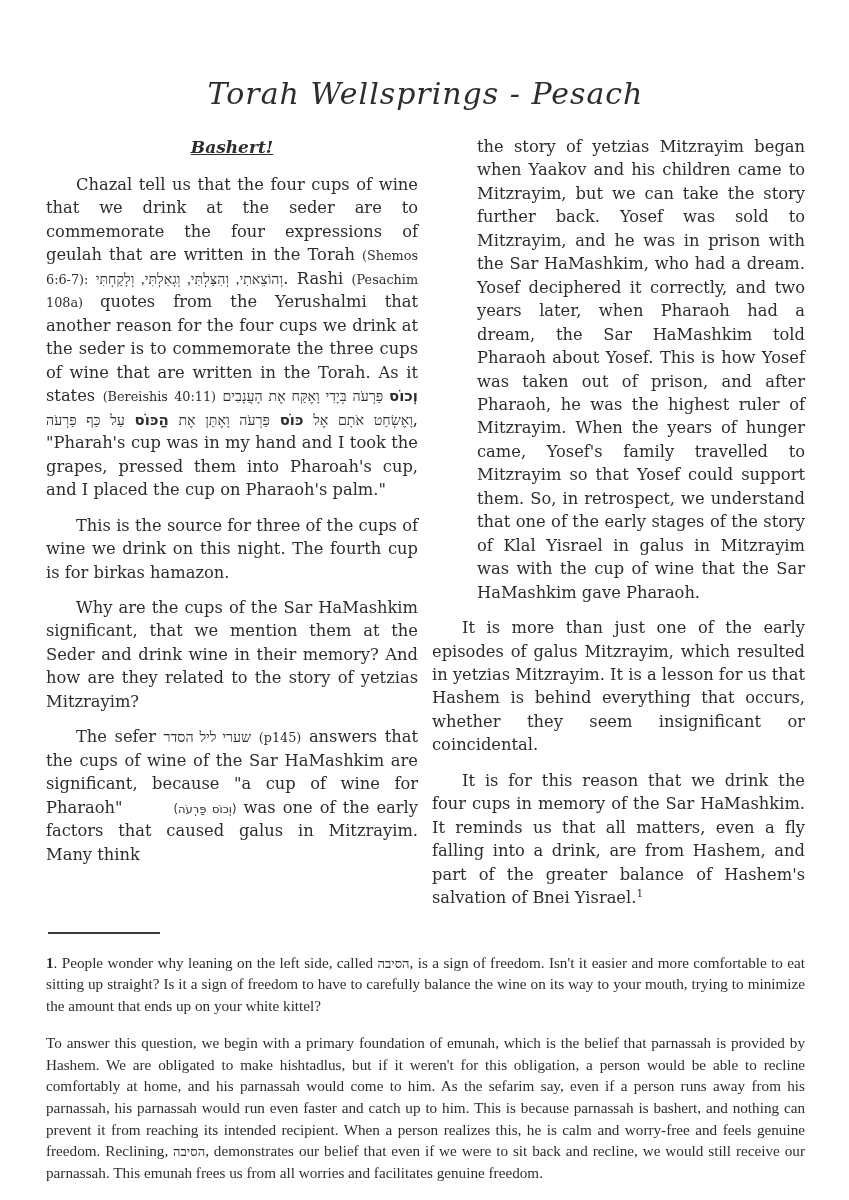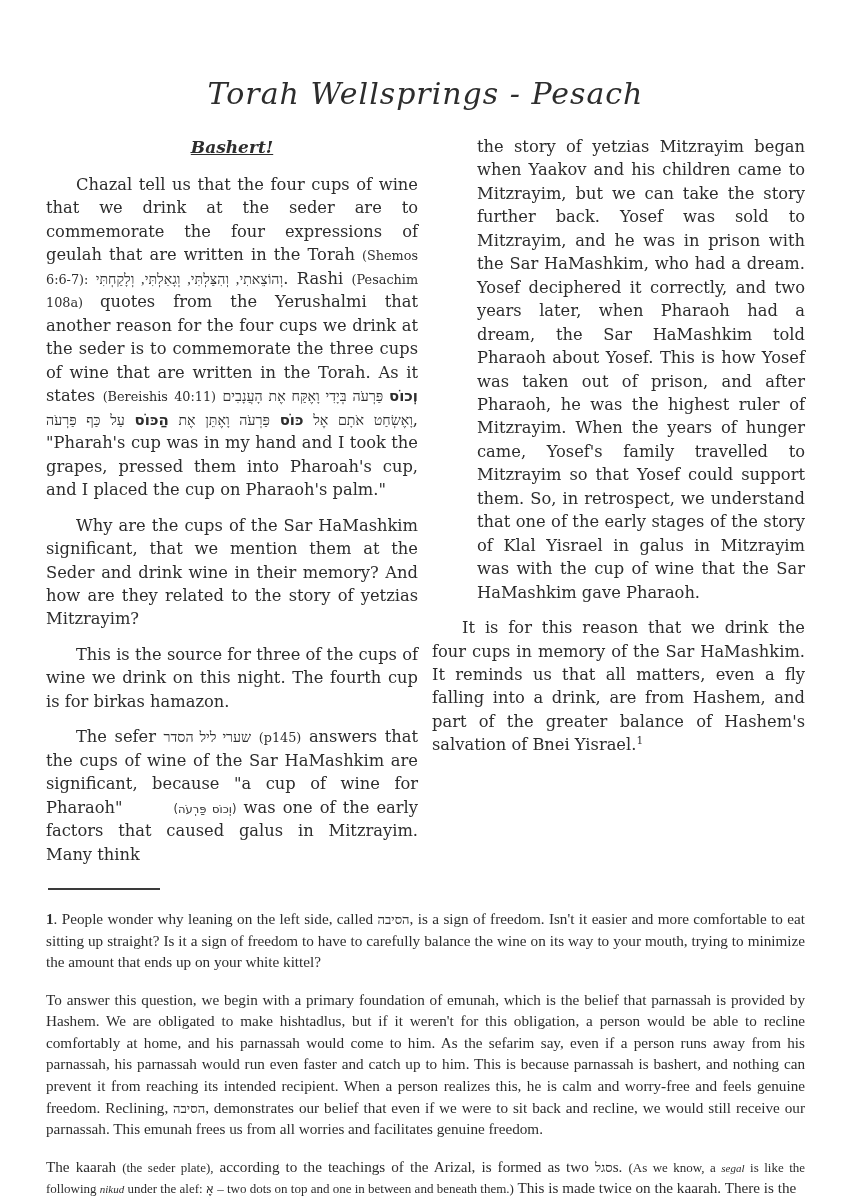--- a/index.html
+++ b/index.html
@@ -85,27 +85,28 @@
 
 <div class="page">
 
   <h1 class="title">Torah Wellsprings - Pesach</h1>
 
   <div class="columns">
 
     <div class="col left">
       <div class="heading">Bashert!</div>
       <p class="body"><span>Chazal tell us that the four cups of wine that we drink at the seder are to commemorate the four expressions of geulah that are written in the Torah </span><span class="ref">(Shemos 6:6-7): </span><span class="he">וְהוֹצֵאתִי, וְהִצַּלְתִּי, וְגָאַלְתִּי, וְלָקַחְתִּי</span><span>. Rashi </span><span class="ref">(Pesachim 108a) </span><span>quotes from the Yerushalmi that another reason for the four cups we drink at the seder is to commemorate the three cups of wine that are written in the Torah. As it states </span><span class="ref">(Bereishis 40:11) </span><span class="heb">וְכוֹס</span><span class="he"> פַּרְעֹה בְּיָדִי וָאֶקַּח אֶת הָעֲנָבִים וָאֶשְׂחַט אֹתָם אֶל </span><span class="heb">כּוֹס</span><span class="he"> פַּרְעֹה וָאֶתֵּן אֶת </span><span class="heb">הַכּוֹס</span><span class="he"> עַל כַּף פַּרְעֹה</span><span>, "Pharah's </span><span class="i">cup</span><span> was in my hand and I took the grapes, pressed them into Pharoah's </span><span class="i">cup</span><span>, and I placed the </span><span class="i">cup</span><span> on Pharaoh's palm."</span></p>
+      <p class="body"><span>This is the source for three of the cups of wine we drink on this night. The fourth cup is for </span><span class="i">birkas hamazon</span><span>.</span></p>
       <p class="body"><span>Why are the cups of the Sar HaMashkim significant, that we mention them at the Seder and drink wine in their memory? And how are they related to the story of </span><span class="i">yetzias Mitzrayim</span><span>?</span></p>
-      <p class="body"><span>This is the source for three of the cups of wine we drink on this night. The fourth cup is for </span><span class="i">birkas hamazon</span><span>.</span></p>
       <p class="body"><span>The sefer </span><span class="he">שערי ליל הסדר</span><span> </span><span class="ref">(p145)</span><span> answers that the cups of wine of the Sar HaMashkim are significant, because "a cup of wine for Pharaoh" </span><span class="he-ref">(וְכוֹס פַּרְעֹה)</span><span> was one of the early factors that caused galus in Mitzrayim. Many think</span></p>
     </div>
 
     <div class="col right">
       <p class="body noindent"><span>the story of yetzias Mitzrayim began when Yaakov and his children came to Mitzrayim, but we can take the story further back. Yosef was sold to Mitzrayim, and he was in prison with the Sar HaMashkim, who had a dream. Yosef deciphered it correctly, and two years later, when Pharaoh had a dream, the Sar HaMashkim told Pharaoh about Yosef. This is how Yosef was taken out of prison, and after Pharaoh, he was the highest ruler of Mitzrayim. When the years of hunger came, Yosef's family travelled to Mitzrayim so that Yosef could support them. So, in retrospect, we understand that one of the early stages of the story of Klal Yisrael in galus in Mitzrayim was with the cup of wine that the Sar HaMashkim gave Pharaoh.</span></p>
+      <p class="body"><span>It is more than just one of the early episodes of galus Mitzrayim, which resulted in yetzias Mitzrayim. It is a lesson for us that Hashem is behind everything that occurs, whether they seem insignificant or coincidental.</span></p>
       <p class="body"><span>It is for this reason that we drink the four cups in memory of the Sar HaMashkim. It reminds us that all matters, even a fly falling into a drink, are from Hashem, and part of the greater balance of Hashem's salvation of Bnei Yisrael.</span><span class="sup">1</span></p>
     </div>
 
   </div>
 
   <div class="fn">
     <hr class="fn-rule">
     <p class="fnp"><span class="b">1</span><span>. People wonder why leaning on the left side, called </span><span class="he">הסיבה</span><span>, is a sign of freedom. Isn't it easier and more comfortable to eat sitting up straight? Is it a sign of freedom to have to carefully balance the wine on its way to your mouth, trying to minimize the amount that ends up on your white kittel?</span></p>
     <p class="fnp"><span>To answer this question, we begin with a primary foundation of emunah, which is the belief that </span><span class="i">parnassah</span><span> is provided by Hashem. We are obligated to make </span><span class="i">hishtadlus</span><span>, but if it weren't for this obligation, a person would be able to recline comfortably at home, and his parnassah would come to him. As the </span><span class="i">sefarim</span><span> say, even if a person runs away from his parnassah, his parnassah would run even faster and catch up to him. This is because </span><span class="i">parnassah</span><span> is </span><span class="i">bashert</span><span>, and nothing can prevent it from reaching its intended recipient. When a person realizes this, he is calm and worry-free and feels genuine freedom. Reclining, </span><span class="he">הסיבה</span><span>, demonstrates our belief that even if we were to sit back and recline, we would still receive our parnassah. This emunah frees us from all worries and facilitates genuine freedom.</span></p>
     <p class="fnp"><span>The </span><span class="i">kaarah</span><span> </span><span class="small">(the seder plate),</span><span> according to the teachings of the Arizal, is formed as two </span><span class="he">סגל</span><span>s. </span><span class="small">(As we know, a </span><span class="ismall">segal</span><span class="small"> is like the following </span><span class="ismall">nikud</span><span class="small"> under the alef: </span><span class="he-small">אֶ</span><span class="small"> – two dots on top and one in between and beneath them.)</span><span> This is made twice on the </span><span class="i">kaarah</span><span>. There is the </span></p>

